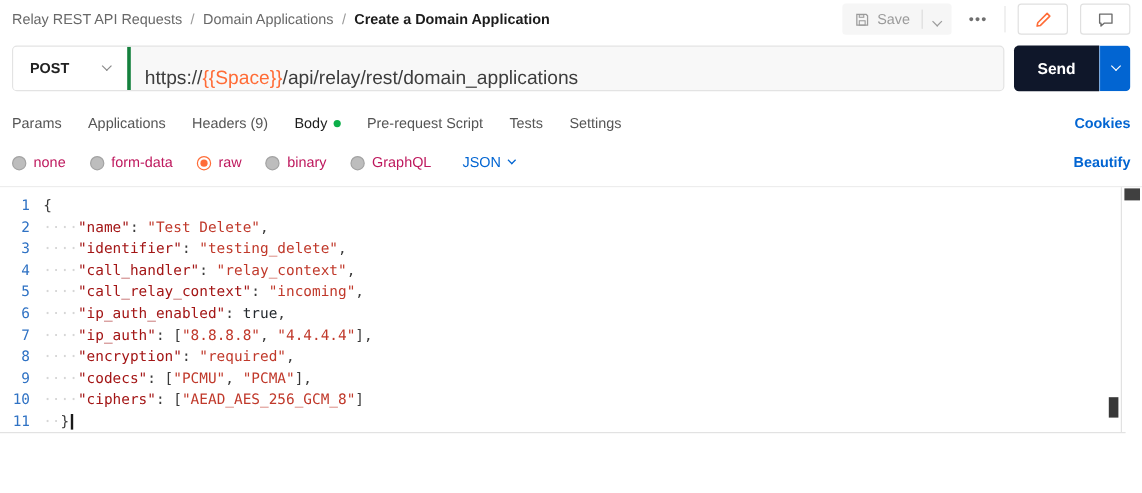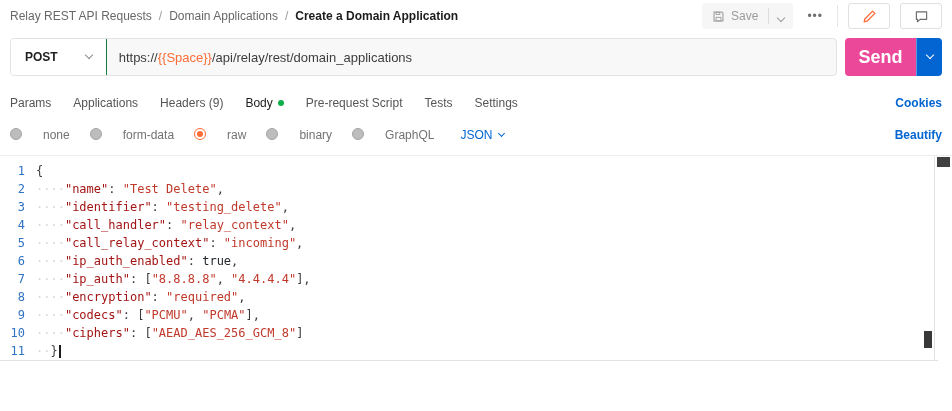--- a/index.html
+++ b/index.html
@@ -18,39 +18,39 @@
   .save-divider{width:1px;height:16px;background:#dcdcdc}
   .save-caret{background:none;border:none;color:#9b9b9b;padding:0 9px;height:100%}
   .chev{display:inline-block;width:6px;height:6px;border-right:1.5px solid currentColor;border-bottom:1.5px solid currentColor;transform:rotate(45deg);margin-top:-4px}
   .more-btn{background:none;border:none;color:#6f6f6f;font-size:12px;letter-spacing:1px;padding:0 4px;cursor:pointer}
   .topdiv{width:1px;height:22px;background:#e6e6e6}
   .icon-btn{width:42px;height:26px;border:1px solid #e0e0e0;border-radius:3px;background:#fff;display:flex;align-items:center;justify-content:center;cursor:pointer}
 
   
   .request-row{display:flex;gap:8px;padding:6px 10px 10px;align-items:stretch}
   .url-control{flex:1;display:flex;border:1px solid #e3e3e3;border-radius:4px;overflow:hidden;height:38px;background:#f8f8f8}
-  .method{display:flex;align-items:center;gap:28px;padding:0 14px;background:#fff;border:none;border-right:1px solid #15803d;cursor:pointer}
+  .method{display:flex;align-items:center;gap:28px;padding:0 14px;background:#fff;border:none;border-right:3px solid #15803d;cursor:pointer}
   .method-label{font-weight:700;font-size:12px;color:#212121}
   .method .chev{color:#8a8a8a}
-  .url-text{display:flex;align-items:center;padding:0 12px;font-size:13px;color:#3d3d3d;flex:1;white-space:nowrap;overflow:hidden;cursor:text}
+  .url-text{display:flex;align-items:flex-end;padding:0 12px;font-size:16px;color:#3d3d3d;flex:1;white-space:nowrap;overflow:hidden;cursor:text}
   .url-var{color:#ff6c37}
   .send-group{display:flex;width:97px;height:38px}
-  .send{flex:1;background:#ec4899;color:#fff;font-weight:700;font-size:18px;border:none;border-radius:4px 0 0 4px;cursor:pointer}
+  .send{flex:1;background:#0f172a;color:#fff;font-weight:700;font-size:13px;border:none;border-radius:4px 0 0 4px;cursor:pointer}
   .send-caret{width:26px;background:#0265d2;border:none;border-left:1px solid rgba(255,255,255,.35);border-radius:0 4px 4px 0;color:#fff;display:flex;align-items:center;justify-content:center;cursor:pointer}
 
   
   .tabs{display:flex;align-items:center;gap:22px;padding:10px 10px 9px;font-size:12px;color:#555}
   .tab{display:flex;align-items:center;cursor:pointer;white-space:nowrap}
   .tab.active{color:#1c1c1c}
   .green-dot{width:6px;height:6px;border-radius:50%;background:#0caf49;margin-left:5px;display:inline-block}
   .cookies{margin-left:auto;color:#0265d2;font-weight:600;cursor:pointer}
 
   
   .body-options{display:flex;align-items:center;gap:20px;padding:9px 10px 13px;font-size:12px;border-bottom:1px solid #ededed}
-  .radio-option{display:flex;align-items:flex-start;gap:21px;color:#737373;cursor:pointer;white-space:nowrap}
+  .radio-option{display:flex;align-items:flex-end;gap:6px;color:#be185d;cursor:pointer;white-space:nowrap}
   .radio{width:12px;height:12px;border-radius:50%;background:#bdbdbd;border:1px solid #a3a3a3;position:relative;flex:none}
   .radio.sel{background:#fff;border:1px solid #ff6c37}
   .radio.sel::after{content:"";position:absolute;left:2px;top:2px;width:6px;height:6px;border-radius:50%;background:#ff6c37}
   .lang-select{display:flex;align-items:center;gap:7px;color:#0265d2;margin-left:6px;cursor:pointer}
   .lang-select .chev{width:5px;height:5px}
   .beautify{margin-left:auto;color:#0265d2;font-weight:600;cursor:pointer}
 
   
   .editor{position:relative;height:247px;font-family:"DejaVu Sans Mono",monospace;font-size:12px}
   .code-area{padding-top:6px}

